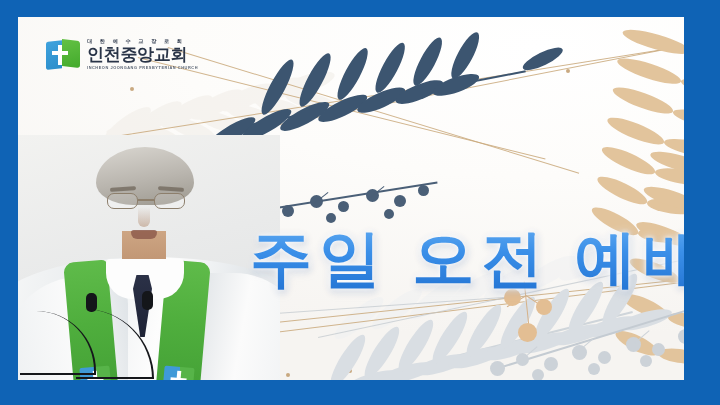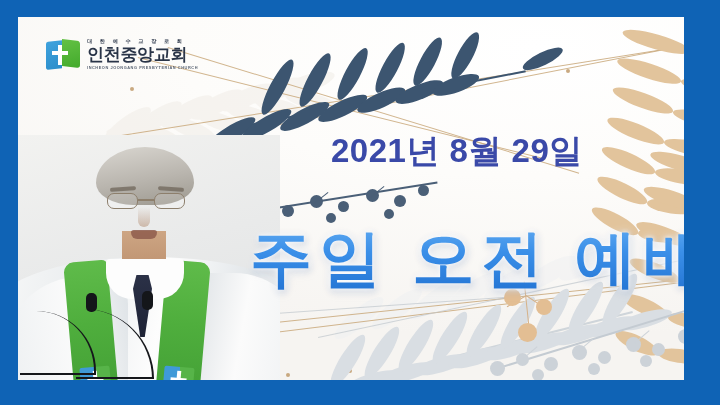--- a/index.html
+++ b/index.html
@@ -449,21 +449,20 @@
         <div class="lg-right"></div>
         <div class="lg-cross"></div>
       </div>
       <div id="logo-text">
         <div class="lg-sup">대 한 예 수 교 장 로 회</div>
         <div class="lg-main">인천중앙교회</div>
         <div class="lg-sub">INCHEON JOONGANG PRESBYTERIAN CHURCH</div>
       </div>
     </div>
 
-    <div id="date">2021년 8월 29일</div>
 
     <div id="title-wrap">
       <div id="title-outline">주일 오전 예배</div>
       <div id="title">주일 오전 예배</div>
     </div>
 
   </div>
 </div>
 
 </body></html>

